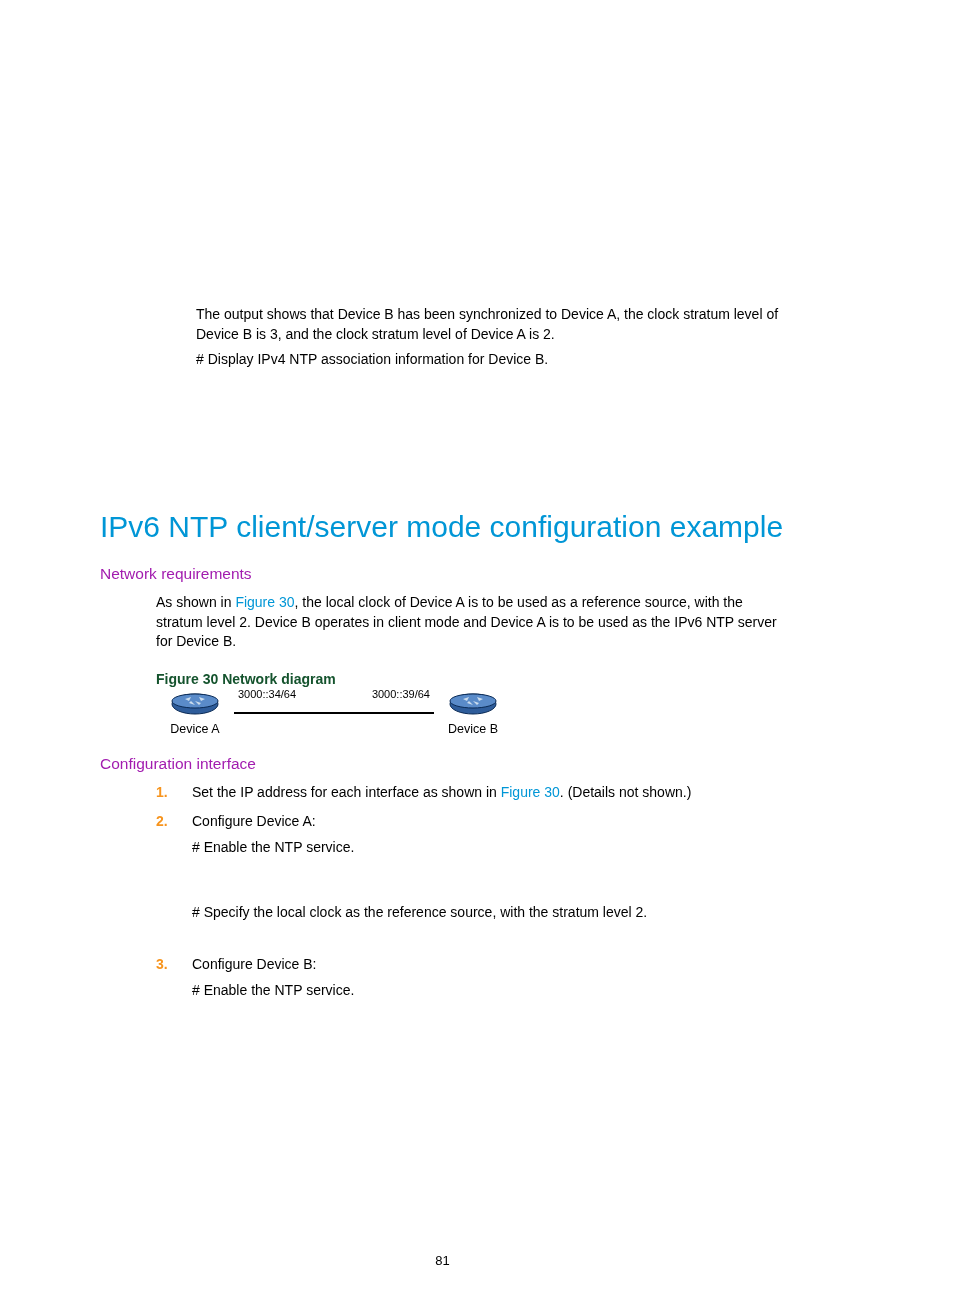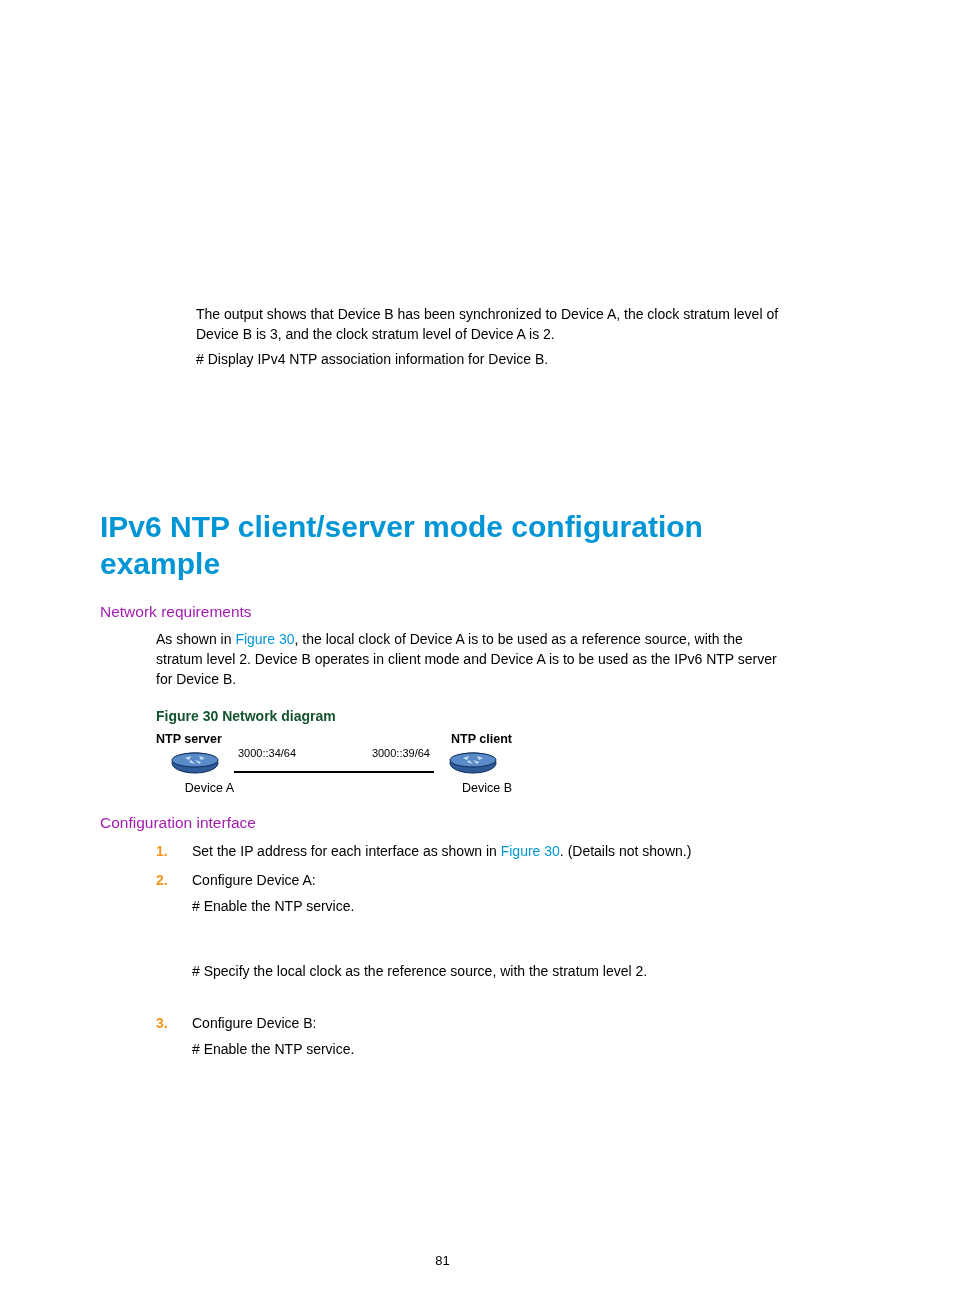--- a/index.html
+++ b/index.html
@@ -18,21 +18,21 @@
     box-sizing: border-box;
     padding: 305px 98px 40px 100px;
     position: relative;
     min-height: 1296px;
   }
   .body-text {
     margin: 0 0 6px 0;
     padding-left: 96px;
   }
   h1 {
-    font-weight: 700;
+    font-weight: 400;
     font-size: 30px;
     color: #0096d6;
     margin: 30px 0 18px 0;
     line-height: 1.25;
   }
   h2 {
     font-weight: normal;
     font-size: 15.5px;
     color: #a21caf;
     margin: 10px 0 8px 0;
@@ -87,21 +87,21 @@
     padding-left: 56px;
     margin: 4px 0 14px 0;
   }
   .diag-row {
     display: flex;
     align-items: center;
   }
   .diag-col {
     display: flex;
     flex-direction: column;
-    align-items: flex-end;
+    align-items: center;
     width: 78px;
   }
   .diag-header {
     font-weight: bold;
     font-size: 12.5px;
     font-family: Arial, sans-serif;
     margin-bottom: 4px;
     text-align: center;
   }
   .router {
@@ -158,29 +158,20 @@
 
   <h2>Network requirements</h2>
 
   <p class="indent-body">
     <span>As shown in </span><span class="link">Figure 30</span><span>, the local clock of Device A is to be used as a reference source, with the stratum level 2. Device B operates in client mode and Device A is to be used as the IPv6 NTP server for Device B.</span>
   </p>
 
   <p class="figure-caption">Figure 30 Network diagram</p>
 
   <div class="diagram">
-    <div class="diag-row">
-      <div class="diag-col" style="align-items:flex-start;">
-        <div class="diag-header">NTP server</div>
-      </div>
-      <div style="width:200px;"></div>
-      <div class="diag-col" style="align-items:flex-end;">
-        <div class="diag-header">NTP client</div>
-      </div>
-    </div>
 
     <div class="diag-row">
       <div class="diag-col">
         <svg class="router" viewBox="0 0 48 22">
           <ellipse cx="24" cy="11" rx="23" ry="10" fill="#2e5c9a" stroke="#0a2a55" stroke-width="1"></ellipse>
           <ellipse cx="24" cy="8" rx="23" ry="7" fill="#5a8bc9" stroke="#0a2a55" stroke-width="1"></ellipse>
           <path d="M14 6 L20 4 L18 8 Z M28 4 L34 6 L30 8 Z M18 10 L24 12 L20 8 Z M28 12 L24 8 L30 10 Z" fill="#cde"></path>
         </svg>
       </div>
       <div class="diag-middle">

